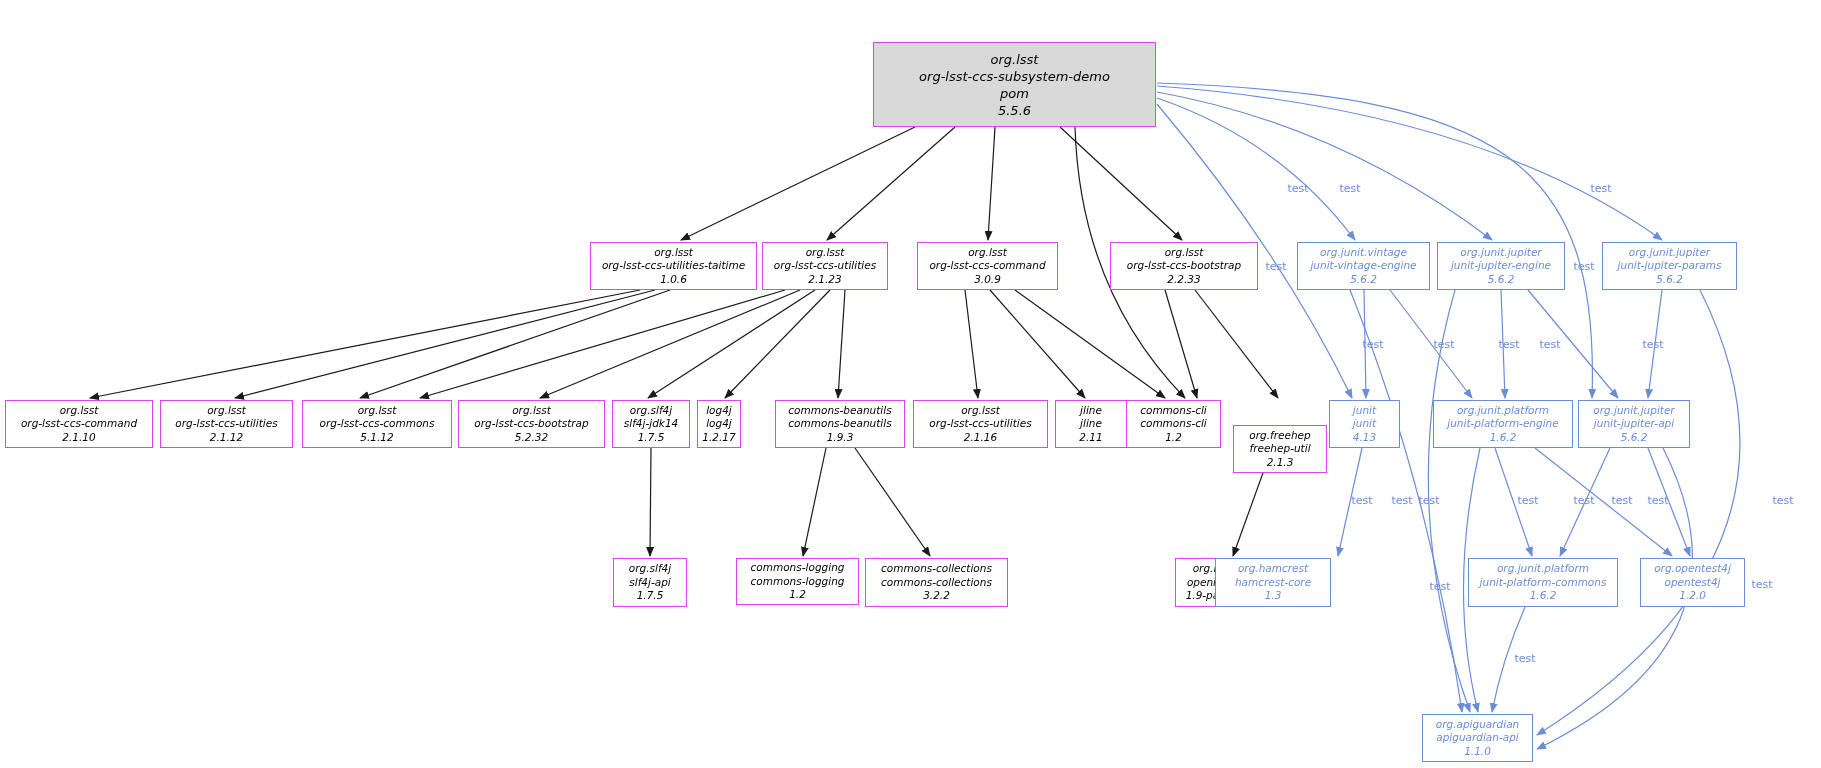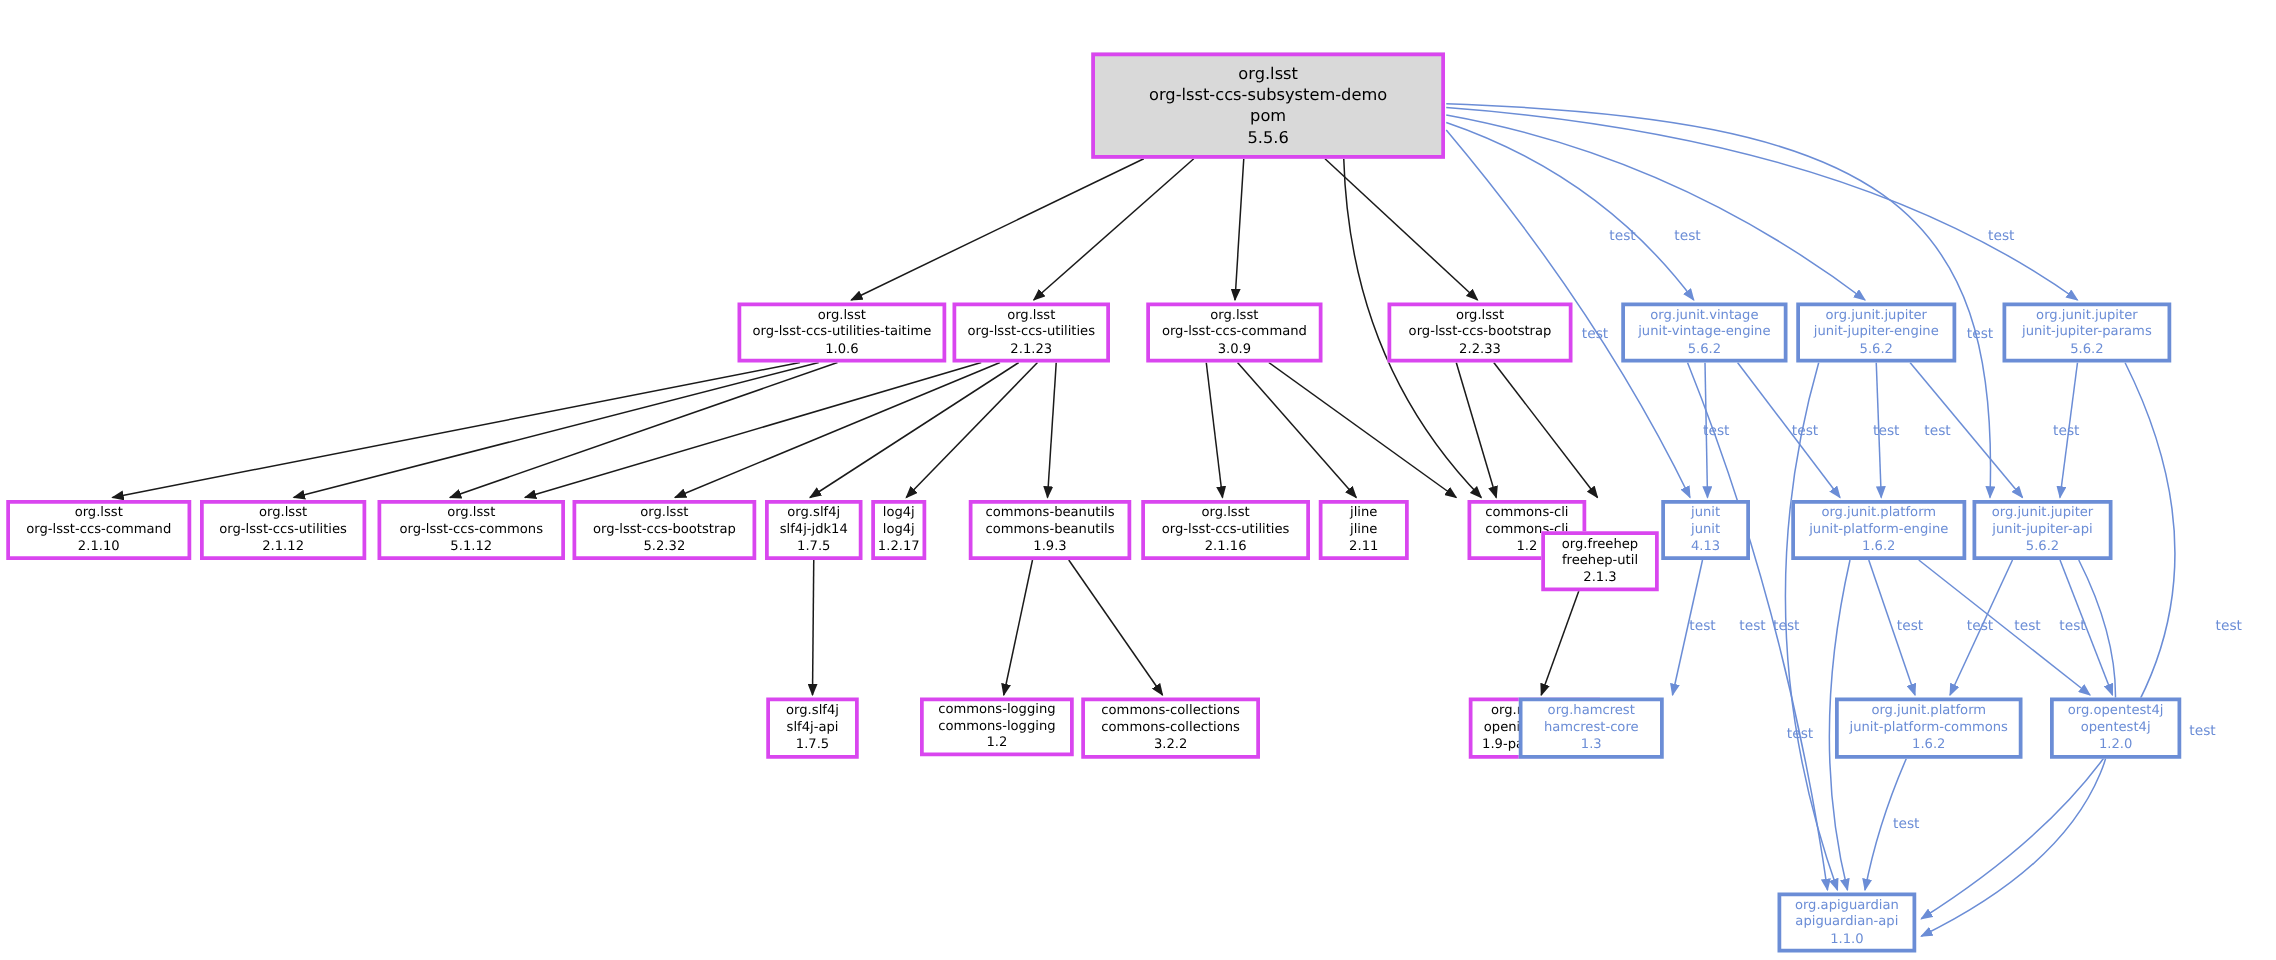--- a/index.html
+++ b/index.html
@@ -1,23 +1,23 @@
 <!DOCTYPE html>
 <html><head>
 <meta charset="utf-8">
 <style>
   html,body{margin:0;padding:0;background:#ffffff;}
   #stage{position:relative;width:1821px;height:768px;background:#ffffff;overflow:hidden;
          font-family:"DejaVu Sans",sans-serif;}
   #edge-layer{position:absolute;left:0;top:0;width:1821px;height:768px;}
   #title{position:absolute;left:10px;top:6px;font-family:"Liberation Serif",serif;
          font-size:22px;color:#111111;white-space:nowrap;}
-  .node{position:absolute;box-sizing:border-box;border:3px solid #d946ef;background:#ffffff;
+  .node{position:absolute;box-sizing:border-box;border:1px solid #d946ef;background:#ffffff;
         display:flex;flex-direction:column;justify-content:center;align-items:center;
-        text-align:center;font-size:10.5px;line-height:13.5px;color:#000000;z-index:2;}
+        text-align:center;font-size:10.5px;line-height:13.5px;color:#000000;z-index:2;font-style:italic;}
   .node.root{background:#d9d9d9;font-size:13px;line-height:17px;}
   .node.test{border-color:#6b8dd6;color:#6b8dd6;}
   .node div{white-space:nowrap;}
   .edge-label{font-family:"DejaVu Sans",sans-serif;font-size:11px;}
 </style>
 </head>
 <body>
 
 <div id="stage">
   <svg id="edge-layer" width="1821" height="768" viewBox="0 0 1821 768">
@@ -178,21 +178,21 @@
       <div class="node dep" style="left: 913px; top: 400px; width: 135px; height: 48px;">
         <div>org.lsst</div>
         <div>org-lsst-ccs-utilities</div>
         <div>2.1.16</div>
       </div>
       <div class="node dep" style="left: 1055px; top: 400px; width: 72px; height: 48px;">
         <div>jline</div>
         <div>jline</div>
         <div>2.11</div>
       </div>
-      <div class="node dep" style="left: 1174px; top: 400px; width: 95px; height: 48px;">
+      <div class="node dep" style="left: 1126px; top: 400px; width: 95px; height: 48px;">
         <div>commons-cli</div>
         <div>commons-cli</div>
         <div>1.2</div>
       </div>
       <div class="node dep" style="left: 1233px; top: 400px; width: 94px; height: 48px; margin-top: 25px;">
         <div>org.freehep</div>
         <div>freehep-util</div>
         <div>2.1.3</div>
       </div>
       <div class="node test" style="left: 1329px; top: 400px; width: 71px; height: 48px;">

